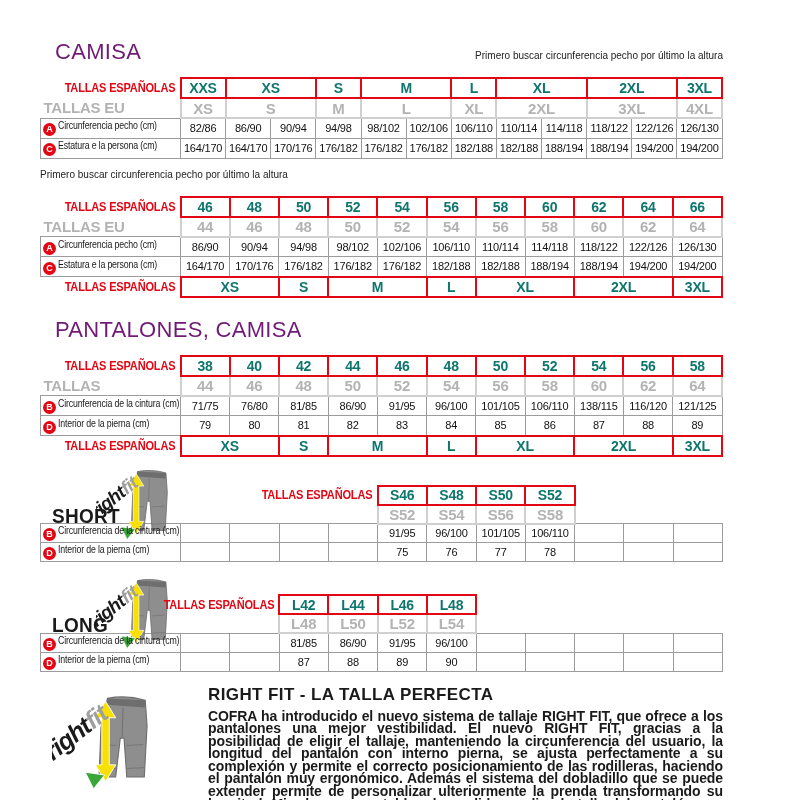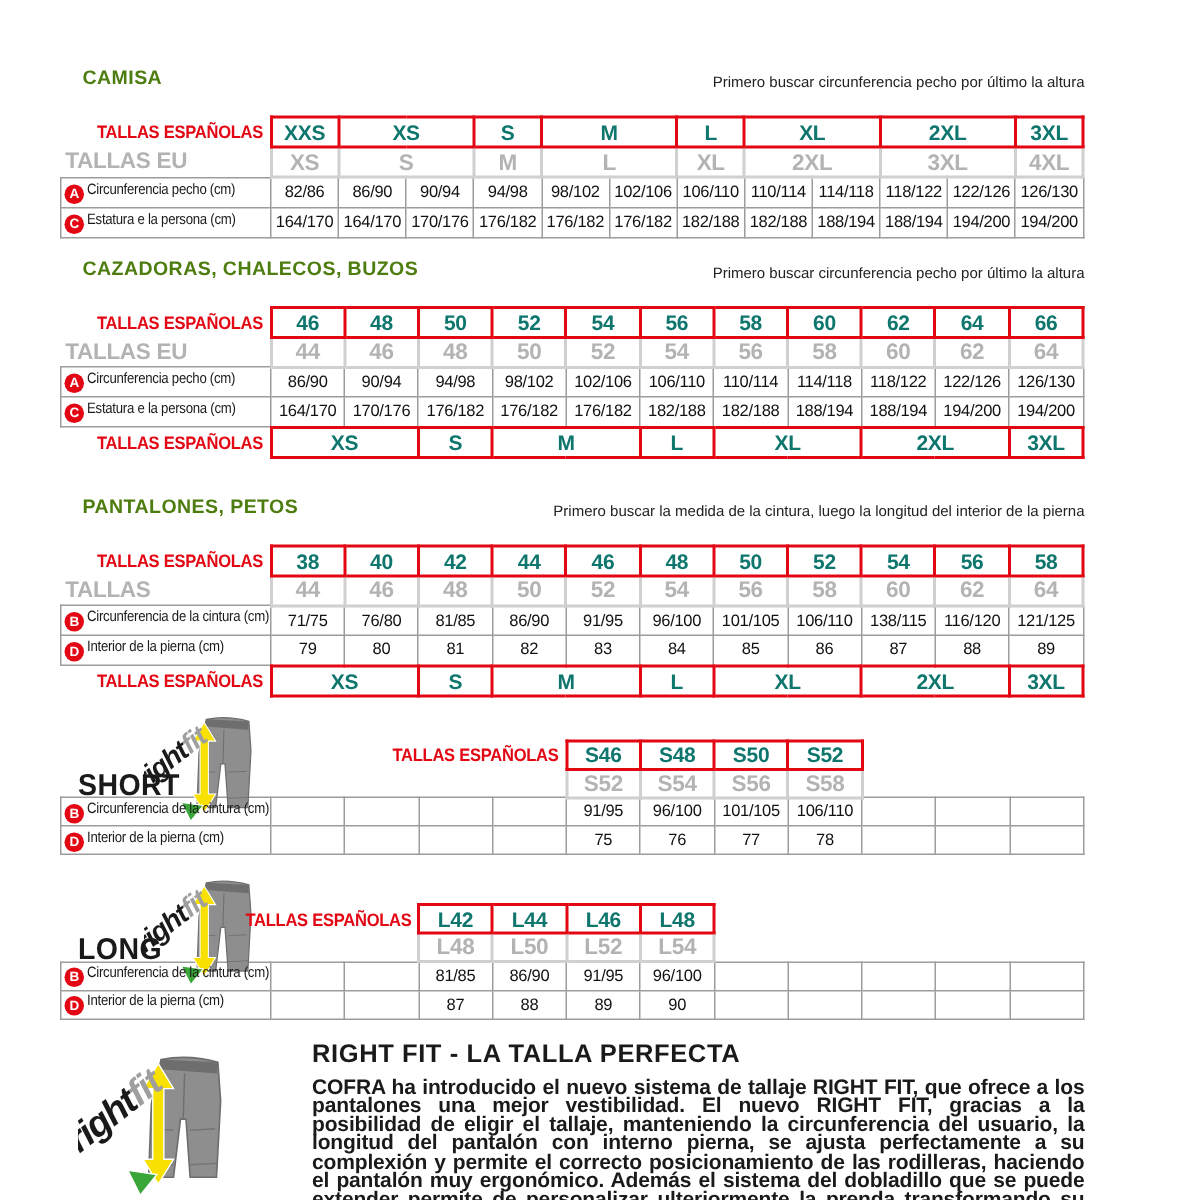--- a/index.html
+++ b/index.html
@@ -2,21 +2,21 @@
 <html><head>
 <meta charset="utf-8">
 <style>
   * { margin:0; padding:0; box-sizing:border-box; }
   html,body { width:800px; height:800px; background:#fff;
               font-family:"Liberation Sans", sans-serif; color:#1a1a1a; }
   .page { position:relative; width:800px; height:800px; padding:40px 77px 0 40px; overflow:hidden; }
 
   
   .sec-head { display:flex; justify-content:space-between; align-items:flex-end; }
-  .sec-title { color:#4d7c0f; font-weight:bold; font-size:13px; line-height:19px; letter-spacing:.3px; padding-left:15px; white-space:nowrap; }
+  .sec-title { color:#701a75; font-weight:normal; font-size:22px; line-height:19px; letter-spacing:.3px; padding-left:15px; white-space:nowrap; }
   .sec-note { font-size:10px; line-height:11px; color:#222; white-space:nowrap; }
 
   
   table.szt { border-collapse:collapse; table-layout:fixed; width:683px; margin-top:16px; }
   .szt td { height:20px; text-align:center; vertical-align:middle; font-size:11px;
             letter-spacing:-.2px; white-space:nowrap; overflow:hidden; }
   .fit-tbl td { height:19px; }
   td.red-box { border:2px solid #e30613; color:#0f766e; font-weight:bold; font-size:14px; }
   td.eu-cell { border:2px solid #d0d0d0; color:#b3b3b3; font-weight:bold; font-size:15px; }
   td.cell    { border:1px solid #9c9c9c; color:#111; }
@@ -146,21 +146,20 @@
             <td class="cell">188/194</td>
             <td class="cell">194/200</td>
             <td class="cell">194/200</td>
           </tr>
         </tbody>
       </table>
   </section>
 
   <section id="sec-cazadoras">
     <div class="sec-head">
-      <h2 class="sec-title">CAZADORAS, CHALECOS, BUZOS</h2>
       <div class="sec-note">Primero buscar circunferencia pecho por último la altura</div>
     </div>
     <table class="szt">
         <colgroup>
           <col style="width: 140px;">
           <col>
           <col>
           <col>
           <col>
           <col>
@@ -237,22 +236,21 @@
             <td class="red-box" colspan="2">XL</td>
             <td class="red-box" colspan="2">2XL</td>
             <td class="red-box">3XL</td>
           </tr>
         </tbody>
       </table>
   </section>
 
   <section id="sec-pantalones">
     <div class="sec-head">
-      <h2 class="sec-title">PANTALONES, PETOS</h2>
-      <div class="sec-note">Primero buscar la medida de la cintura, luego la longitud del interior de la pierna</div>
+      <h2 class="sec-title">PANTALONES, CAMISA</h2>
     </div>
     <table class="szt">
         <colgroup>
           <col style="width: 140px;">
           <col>
           <col>
           <col>
           <col>
           <col>
           <col>

